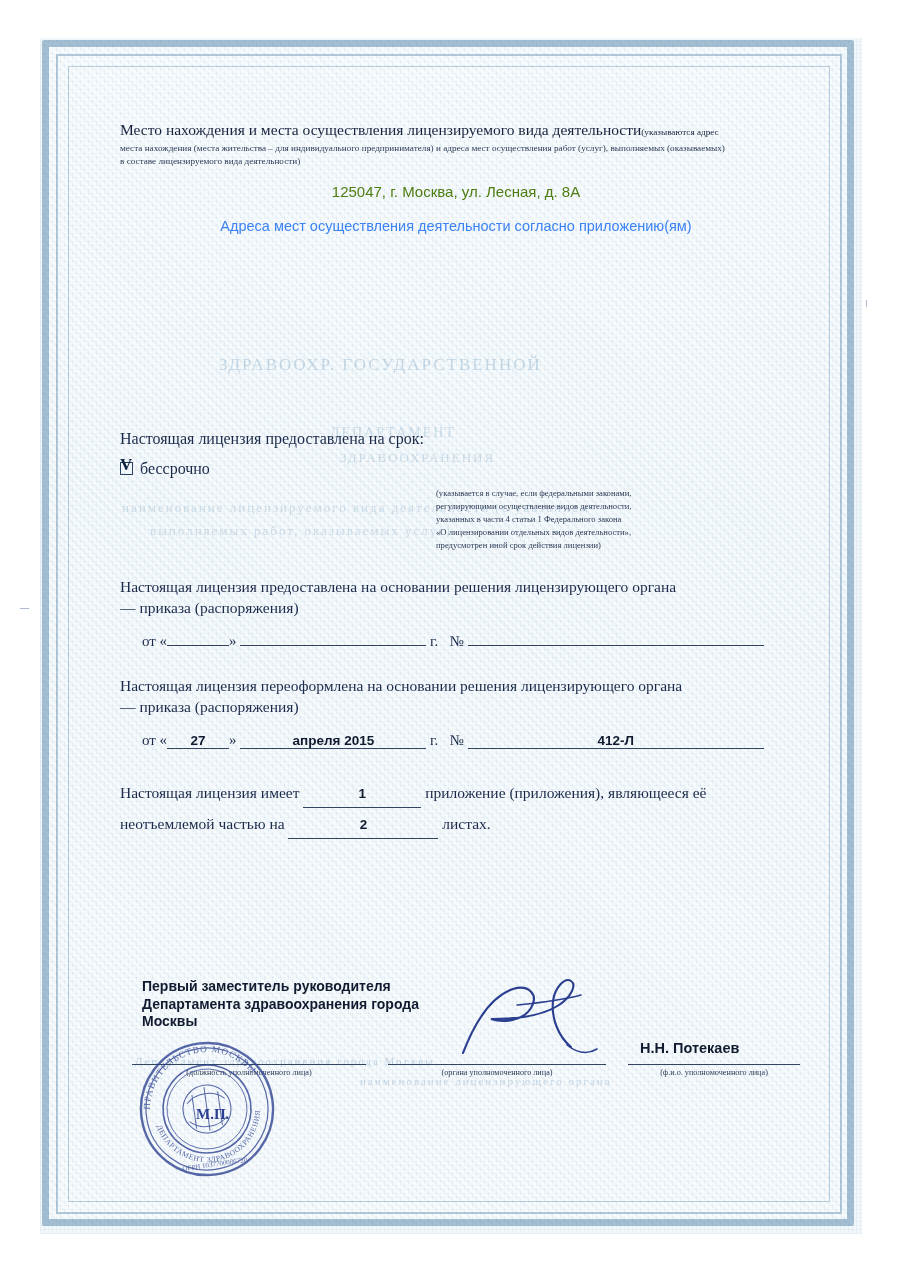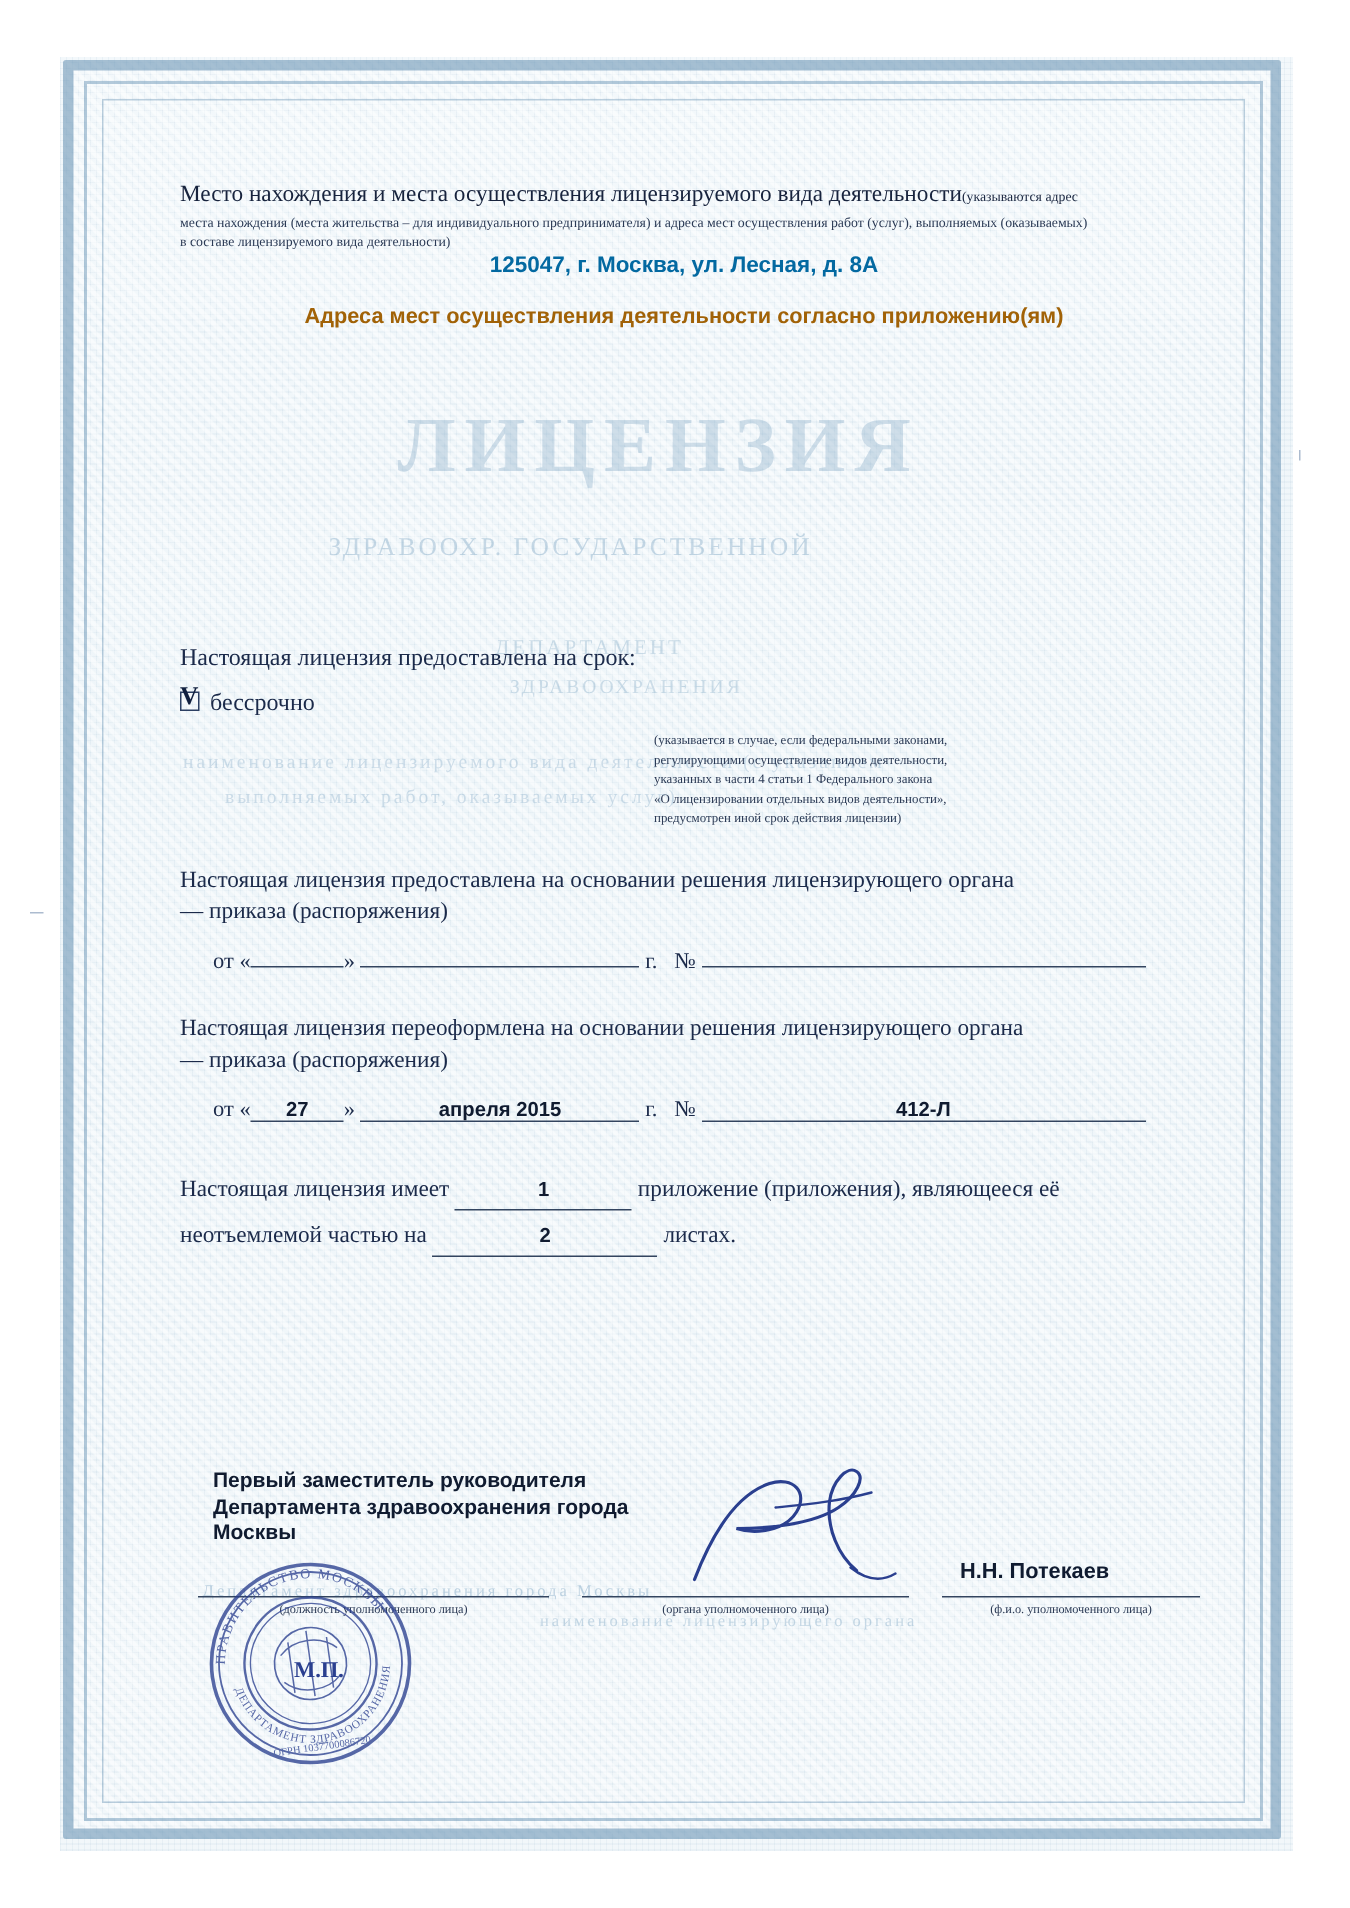--- a/index.html
+++ b/index.html
@@ -132,31 +132,31 @@
     line-height: 1.35;
     color: #2b3a55;
   }
   .note-inline {
     font-size: 9.2px;
   }
 
   .addr-line {
     text-align: center;
     font-family: "Liberation Sans", sans-serif;
-    font-weight: bold;
+    font-weight: normal;
     font-size: 15px;
-    color: #0369a1;
-    margin-top: 1px;
+    color: #4d7c0f;
+    margin-top: 16px;
   }
   .addr-line2 {
     text-align: center;
     font-family: "Liberation Sans", sans-serif;
-    font-weight: bold;
+    font-weight: normal;
     font-size: 14.5px;
-    color: #a16207;
+    color: #3b82f6;
     margin-top: 18px;
   }
 
   
   #term-section { position: absolute; left: 120px; top: 430px; width: 672px; }
   .term-head { font-size: 16px; }
   .term-row {
     margin-top: 12px;
     display: flex;
     align-items: baseline;
@@ -294,21 +294,20 @@
 </head>
 <body>
 
 <div id="page">
 
   <div id="paper"></div>
   <div class="frame-outer"></div>
   <div class="frame-mid"></div>
   <div class="frame-inner"></div>
 
-  <div class="ghost" id="ghost-title">ЛИЦЕНЗИЯ</div>
   <div class="ghost" id="ghost-line2">ЗДРАВООХР.              ГОСУДАРСТВЕННОЙ</div>
   <div class="ghost" id="ghost-line3">ДЕПАРТАМЕНТ</div>
   <div class="ghost" id="ghost-line4">ЗДРАВООХРАНЕНИЯ</div>
   <div class="ghost" id="ghost-line5">наименование лицензируемого вида деятельности (с указанием</div>
   <div class="ghost" id="ghost-line6">выполняемых работ, оказываемых услуг)</div>
   <div class="ghost" id="ghost-bottom1">Департамент здравоохранения города Москвы</div>
   <div class="ghost" id="ghost-bottom2">наименование лицензирующего органа</div>
 
   <div class="speck" style="left:20px; top:608px; width:9px; height:1px;"></div>
   <div class="speck" style="left:866px; top:300px; width:1px; height:7px;"></div>

